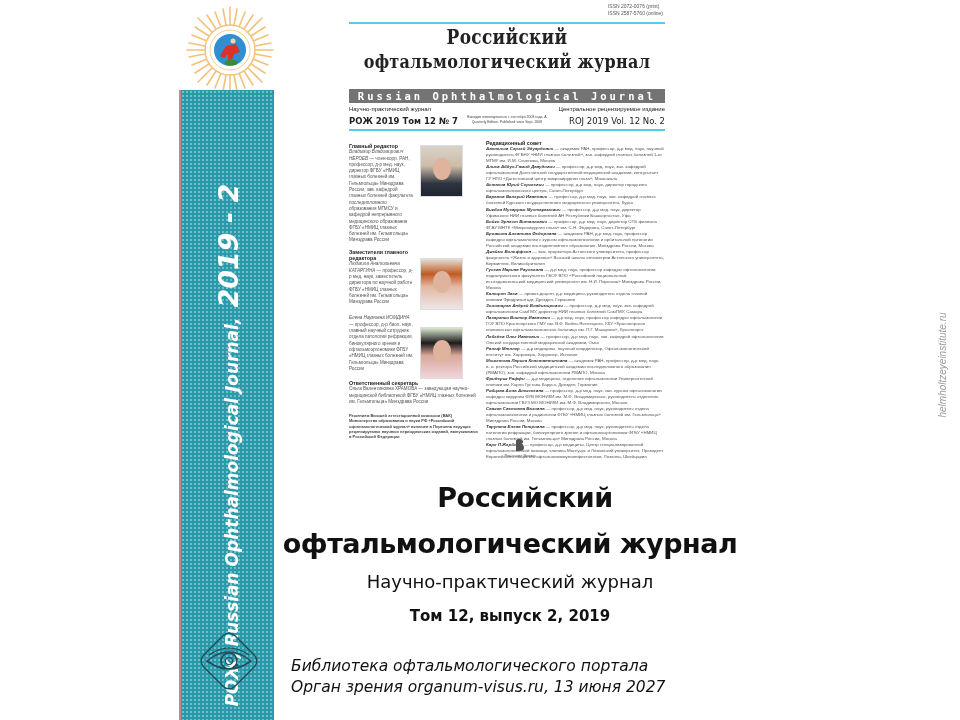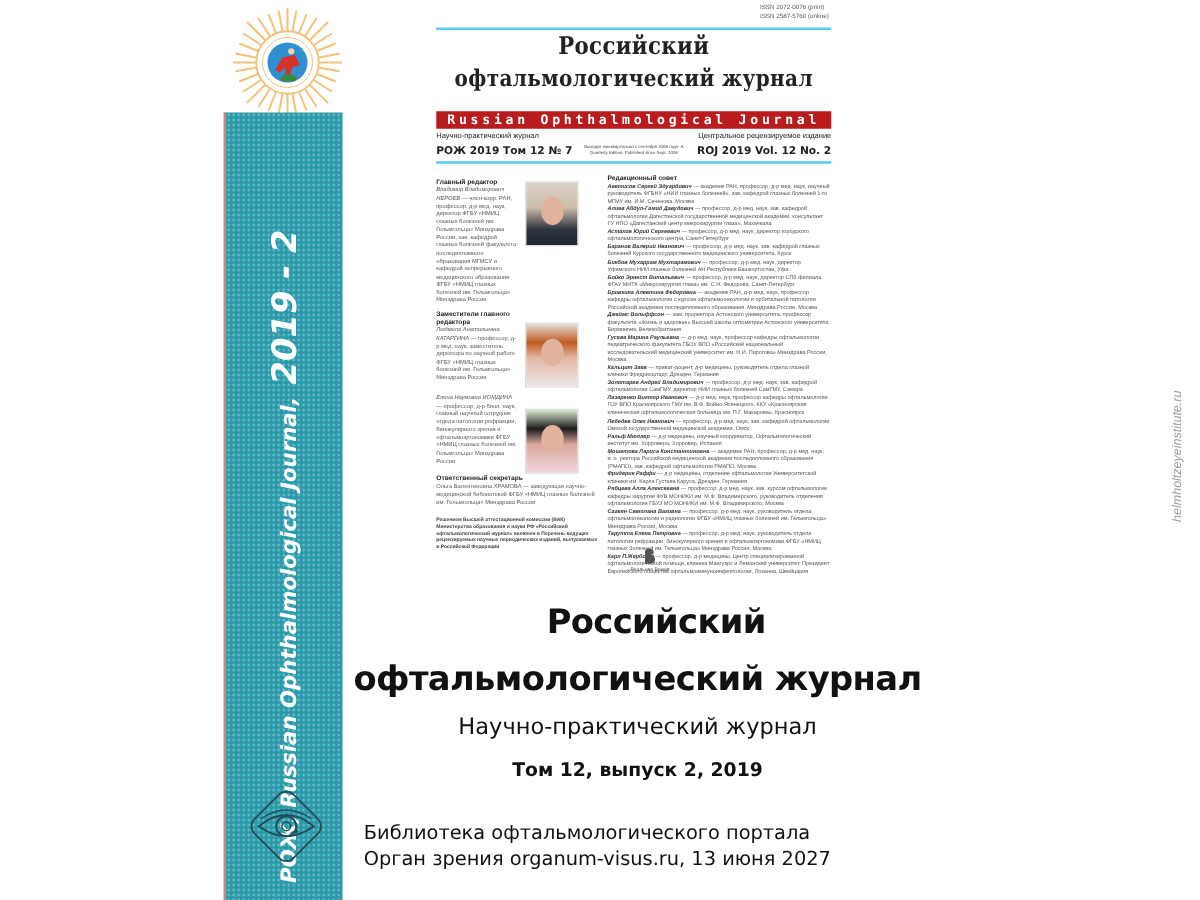--- a/index.html
+++ b/index.html
@@ -33,28 +33,28 @@
   }
   .issn { position:absolute; right:4px; top:3px; font-size:5px; color:#555; line-height:7px; text-align:left; }
   .rule { position:absolute; left:2px; right:2px; height:2px; background:#5cc8ec; }
   .cover-title {
     position:absolute; left:0; right:0; top:28px; text-align:center;
     font-family:"DejaVu Serif", serif; font-weight:bold; font-size:17px; line-height:22px; color:#222;
     letter-spacing:0.3px; transform:scaleY(1.15);
   }
   .cover-title .l2 { font-size:16px; }
   .en-band {
-    position:absolute; left:2px; right:2px; top:89px; height:14px; background:#b91c1c;
+    position:absolute; left:2px; right:2px; top:89px; height:14px; background:#737373;
     color:#fff; font-weight:bold; font-size:10.5px; text-align:center; line-height:14px; letter-spacing:3px;
     font-family:"DejaVu Sans Mono", monospace;
   }
   .sub-left { position:absolute; left:2px; top:106px; font-size:6px; }
   .sub-right { position:absolute; right:2px; top:106px; font-size:6px; }
   .vol-left { position:absolute; left:2px; top:116px; font-size:8.5px; font-weight:bold; font-family:"DejaVu Sans", sans-serif; }
-  .vol-right { position:absolute; right:2px; top:116px; font-size:8.5px; font-weight:bold; font-family:"DejaVu Sans", sans-serif; }
+  .vol-right { position:absolute; right:2px; top:116px; font-size:8.5px; font-weight:normal; font-family:"DejaVu Sans", sans-serif; }
   .vol-mid { position:absolute; left:117px; top:115px; font-size:3.5px; line-height:5px; color:#444; text-align:center; width:86px; }
   .rule2 { top:129px; height:1.5px; }
   .col-left { position:absolute; left:2px; top:140px; width:66px; font-size:4.6px; line-height:6.3px; color:#555; }
   .col-left .h { font-weight:bold; color:#222; font-size:5.3px; margin-top:3px; font-style:normal; }
   .col-left .i { font-style:italic; }
   .photo { position:absolute; left:73px; width:41px; height:50px; border:1px solid #ddd; overflow:hidden; }
   .ph1 { top:145px; background:linear-gradient(#d9d2c9 0%, #cdbca8 40%, #2e3440 75%, #1e2430 100%); }
   .ph2 { top:258px; background:linear-gradient(#e3dfd4 0%, #c05a25 30%, #e3b8a4 55%, #ede6e6 100%); }
   .ph3 { top:327px; background:linear-gradient(#d8e8cf 0%, #1e1a1c 30%, #d9a89a 55%, #f0d5dc 100%); }
   .face { position:absolute; left:50%; transform:translateX(-50%); top:12px; width:18px; height:22px; border-radius:50%; background:#e0b39c; }
@@ -67,21 +67,21 @@
   .brand { position:absolute; left:153px; top:438px; width:40px; text-align:center; font-size:4px; color:#555; }
   .brand-icon { display:block; margin:0 auto 1px; width:12px; height:14px; }
 
   
   .caption { position:absolute; left:280px; top:478px; width:500px; }
   .t1 { position:absolute; left:0; width:500px; text-align:center; font-size:27px; font-weight:bold; font-family:"DejaVu Sans", sans-serif; letter-spacing:-0.5px; }
   .t1a { top:4px; left:-5px; }
   .t1b { top:50px; left:-20px; }
   .t2 { position:absolute; top:93px; left:-20px; width:500px; text-align:center; font-size:18px; font-family:"DejaVu Sans", sans-serif; }
   .t3 { position:absolute; top:129px; left:-20px; width:500px; text-align:center; font-size:15px; font-weight:bold; font-family:"DejaVu Sans", sans-serif; }
-  .credits { position:absolute; left:291px; top:656px; font-size:15.5px; line-height:21px; font-family:"DejaVu Sans", sans-serif; color:#111; }
+  .credits { position:absolute; left:291px; top:656px; font-size:15.5px; font-style:italic; line-height:21px; font-family:"DejaVu Sans", sans-serif; color:#111; }
   .watermark {
     position:absolute; left:942px; top:365px; transform:translate(-50%,-50%) rotate(-90deg);
     white-space:nowrap; font-size:10px; color:#9a9a9a; font-style:italic;
   }
 </style>
 </head>
 <body>
 
 <svg class="emblem" viewBox="0 0 88 88">
   <g transform="translate(44,44)">

